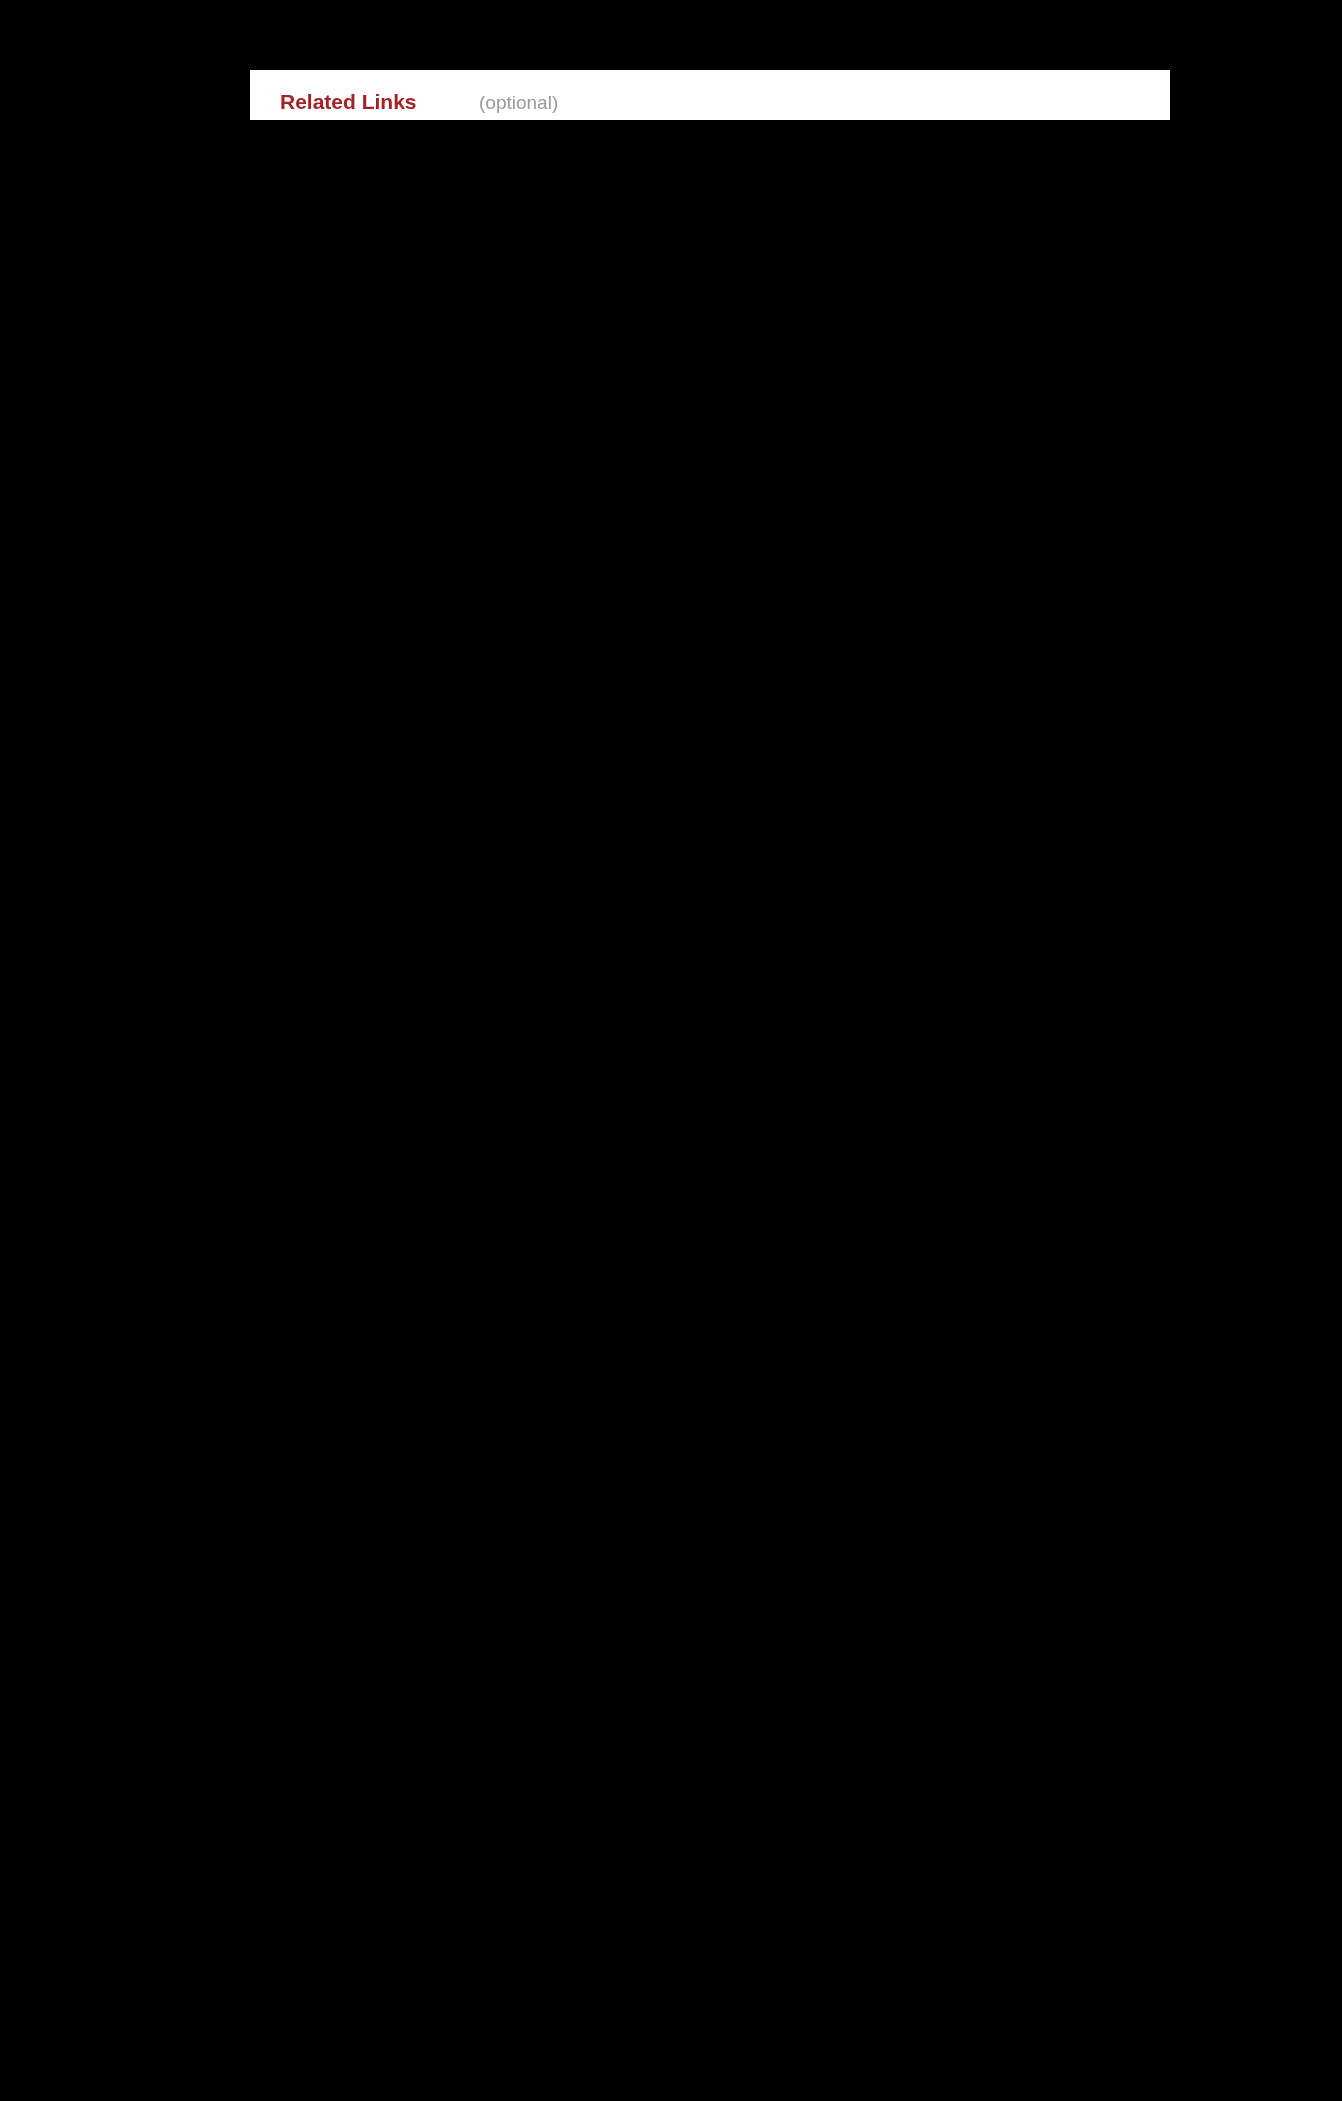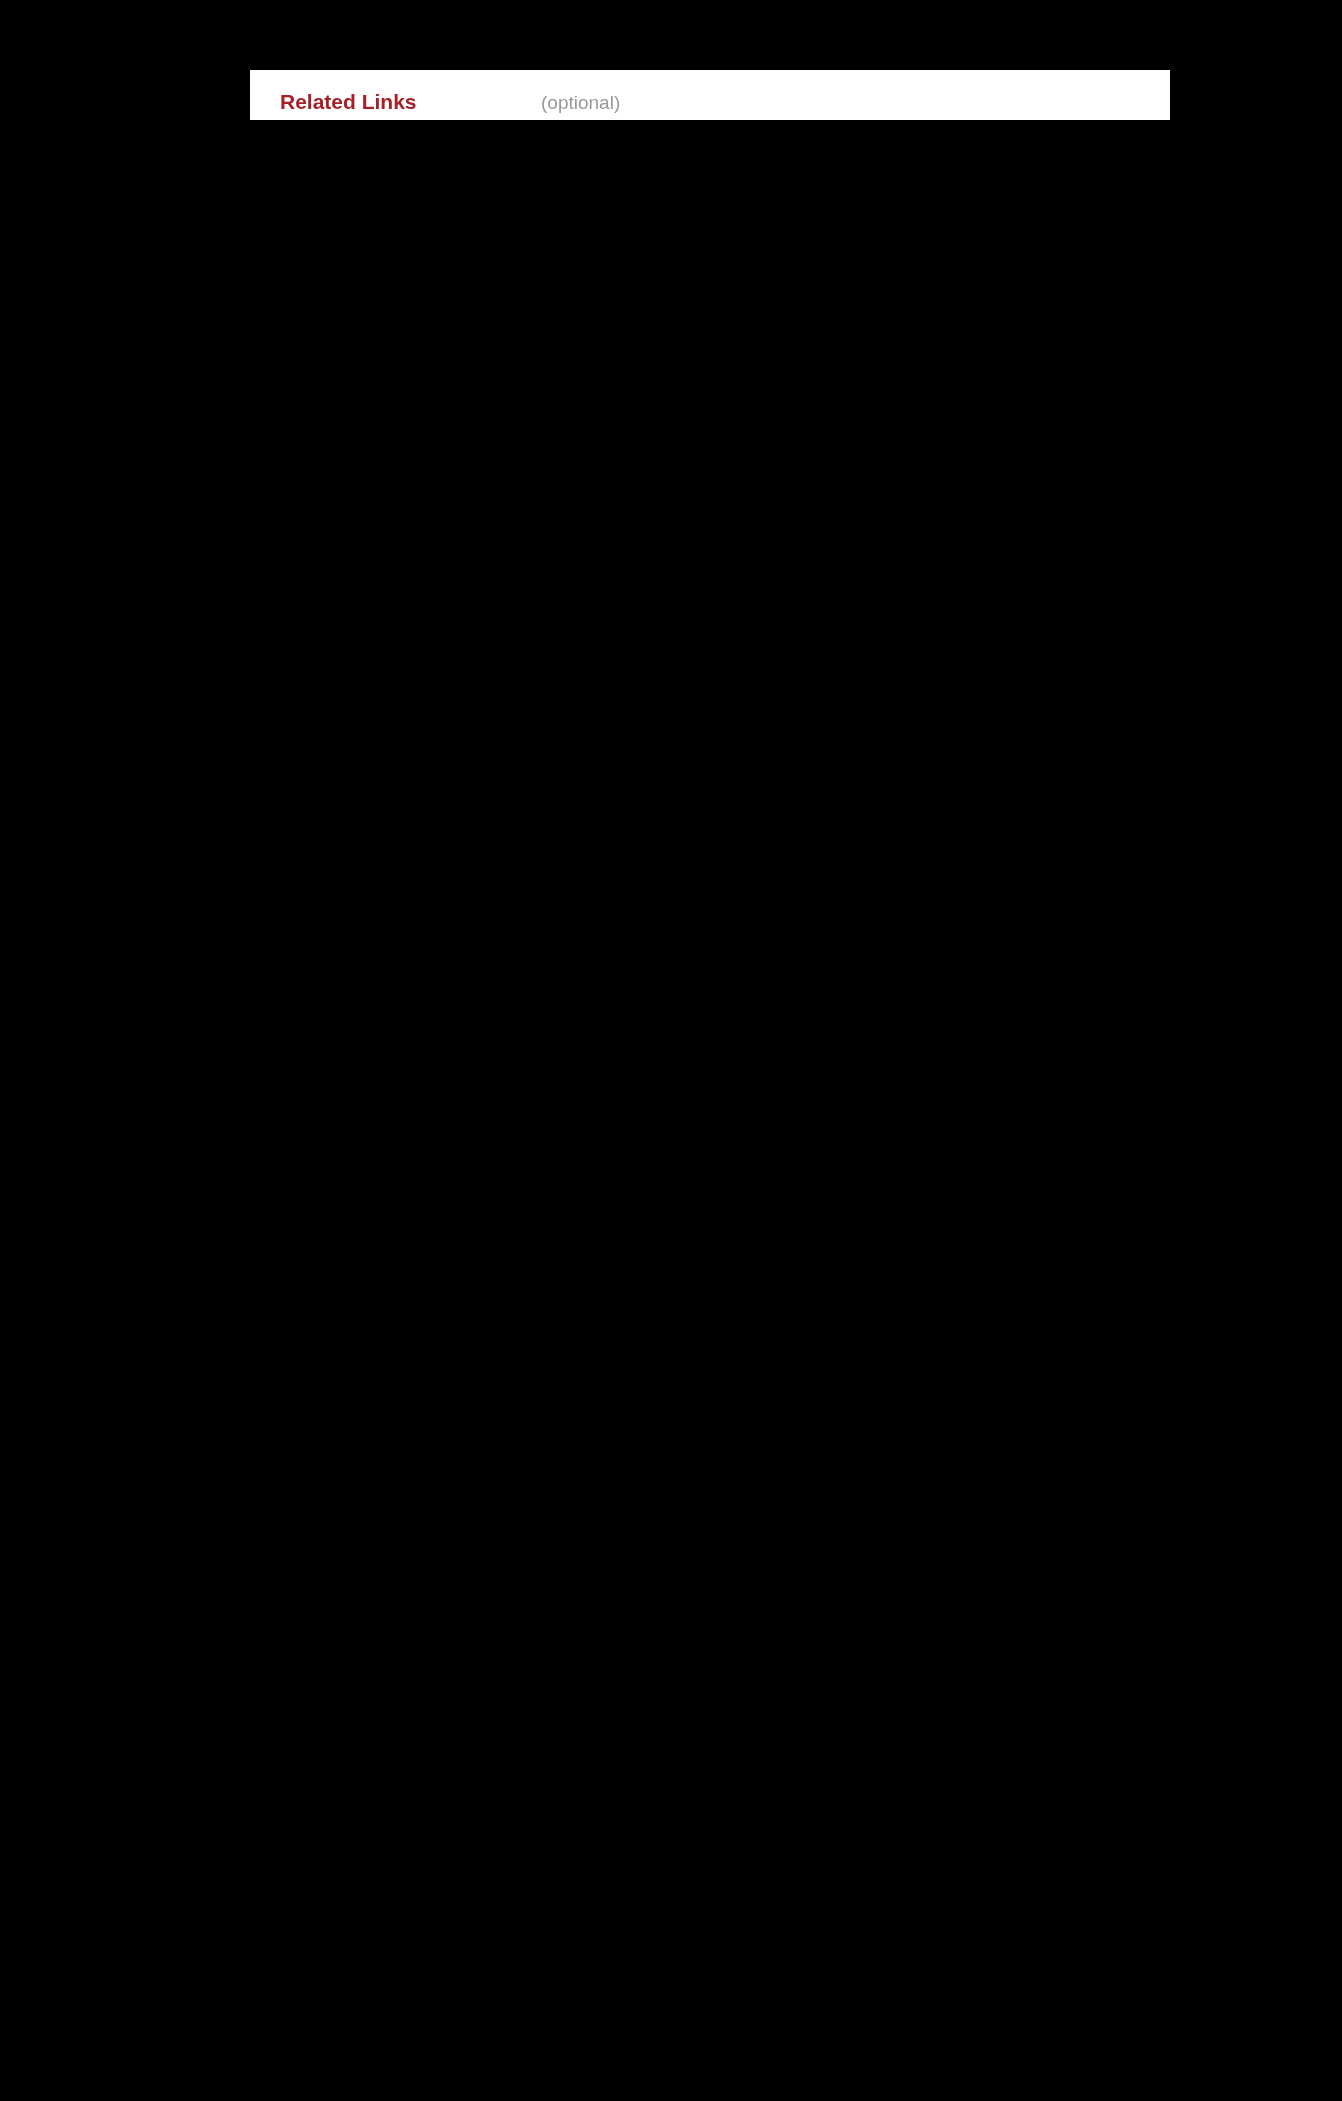--- a/index.html
+++ b/index.html
@@ -20,21 +20,21 @@
   .panel1 { left: 250px; top: 30px; width: 920px; height: 180px; padding: 20px 30px; }
   .section-title {
     font-size: 21px;
     font-weight: bold;
     color: #a62027;
     display: inline-block;
   }
   .optional {
     color: #999;
     font-size: 19px;
-    margin-left: 120px;
+    margin-left: 58px;
   }
   .title-row { border-bottom: 1px solid #e0d0c0; padding-bottom: 6px; margin-bottom: 10px; }
   .helpbox {
     border: 1px solid #d0c8b8;
     background: #fdfcfa;
     padding: 10px 12px;
     font-size: 14px;
     line-height: 1.6;
     color: #8b7b6b;
   }

